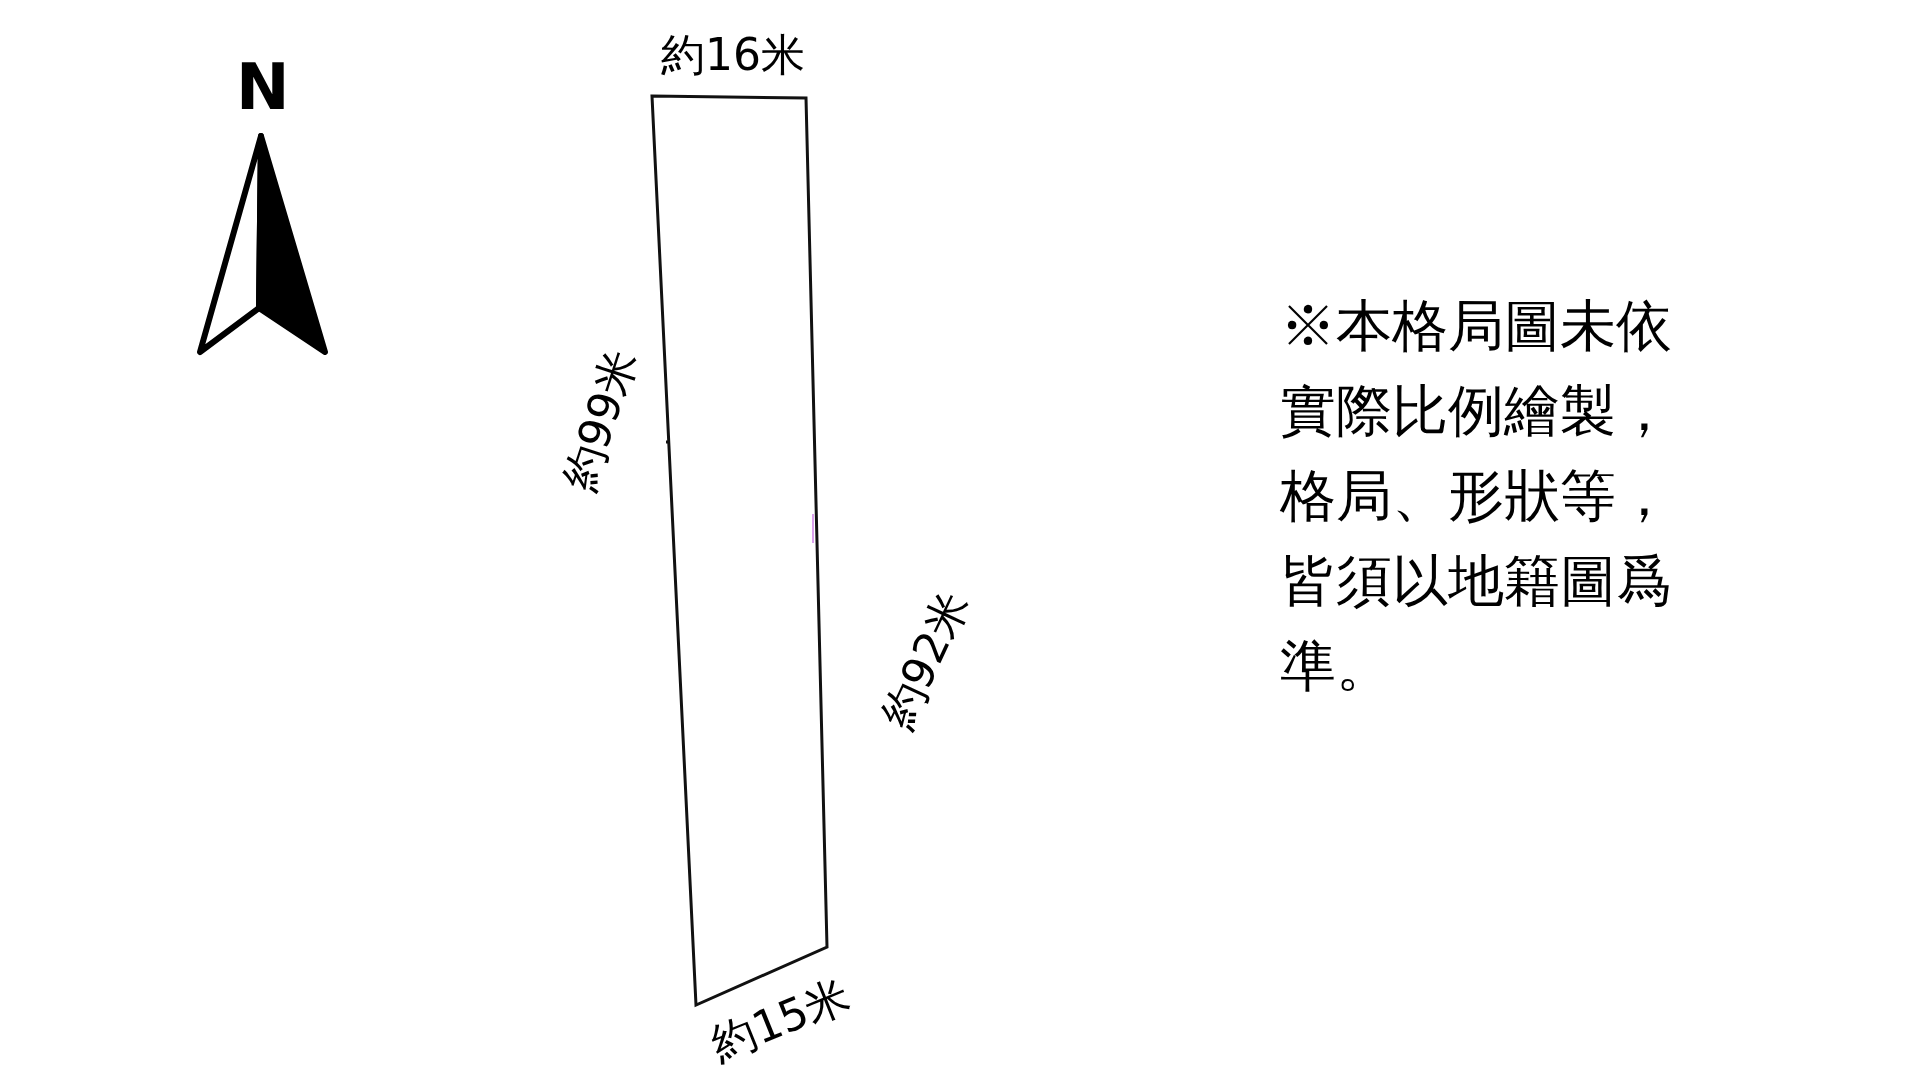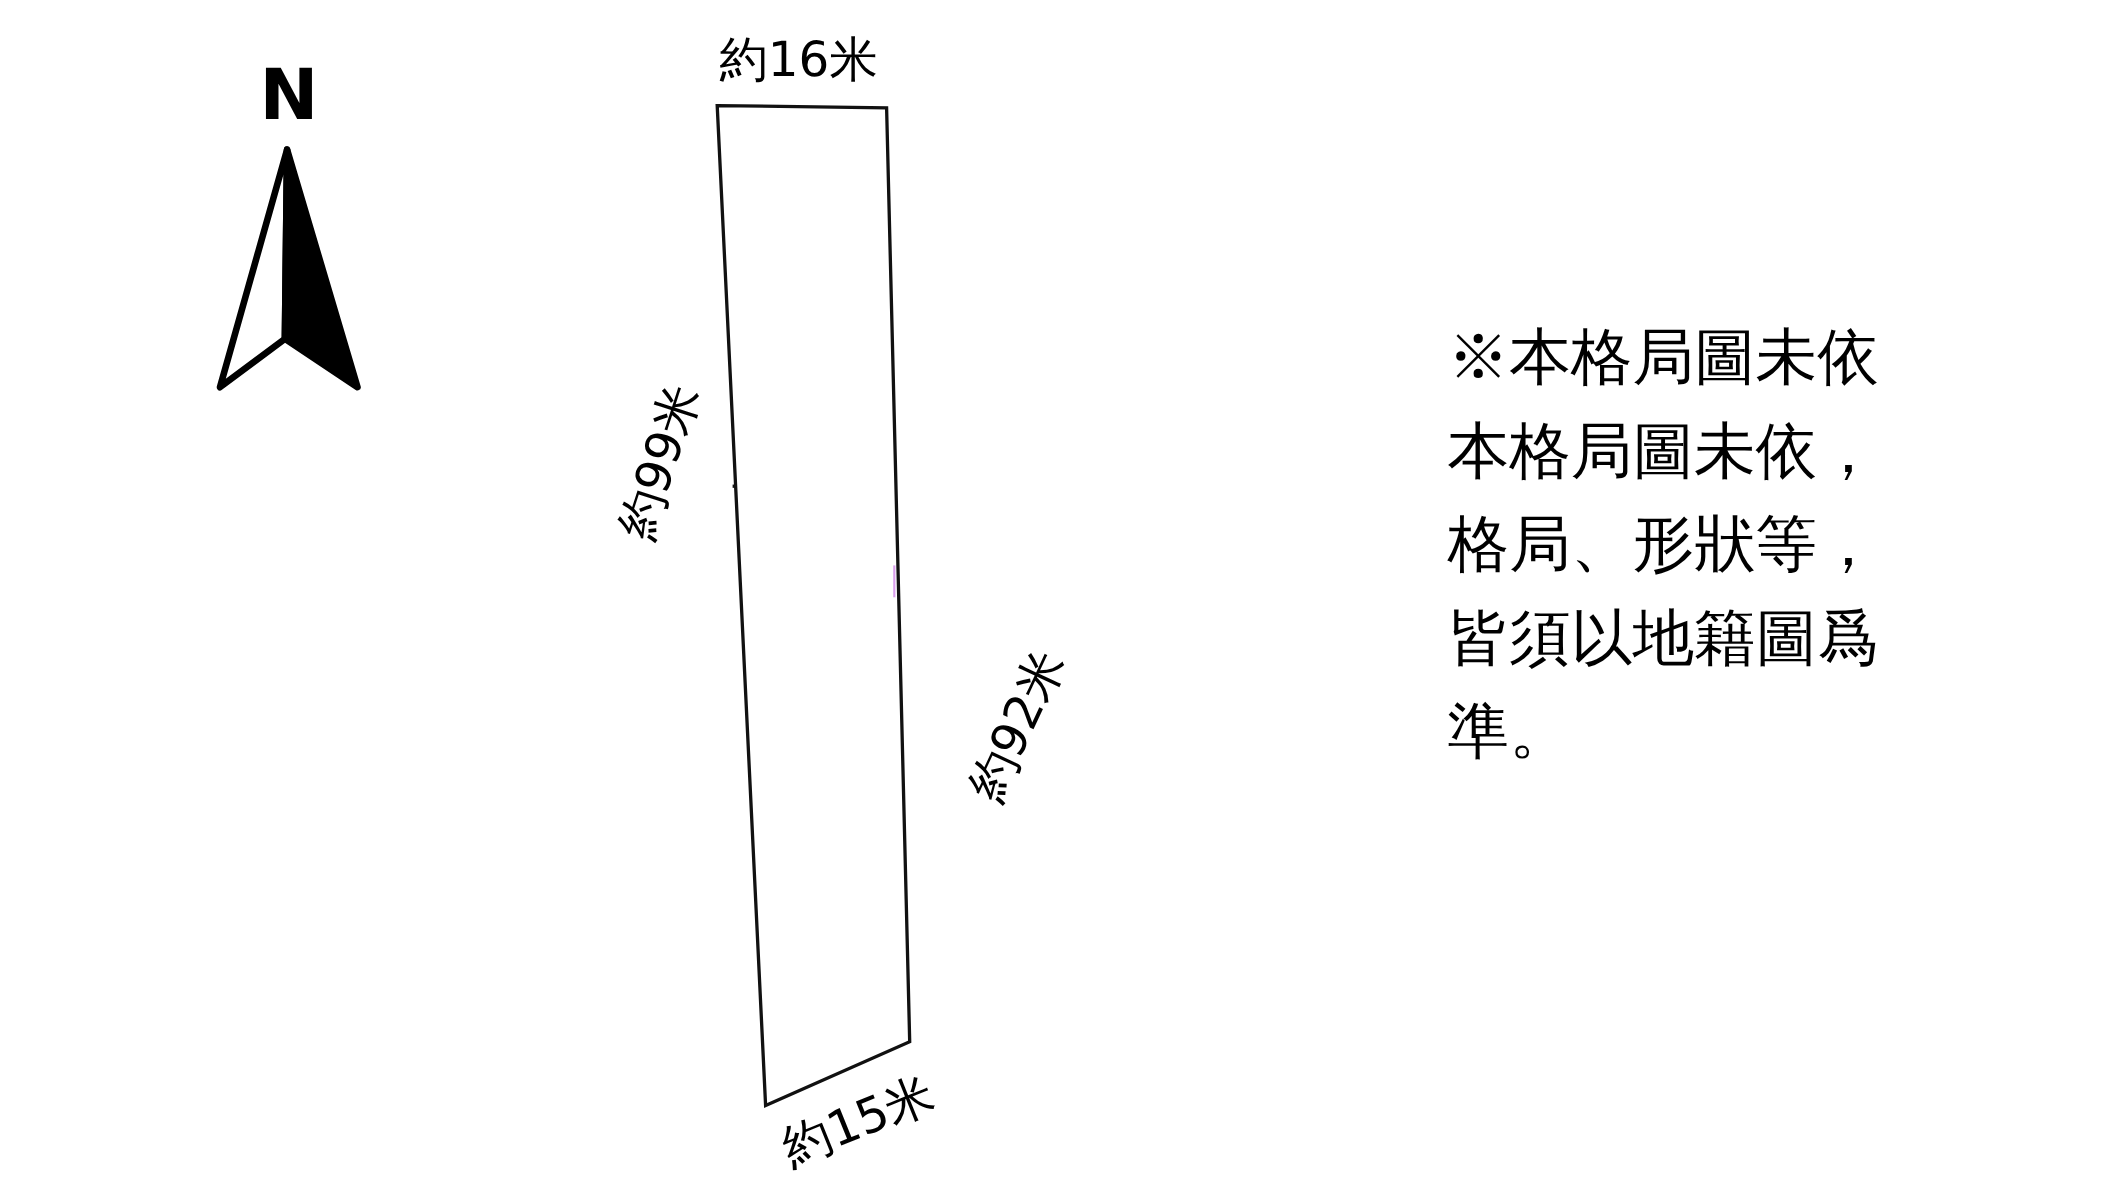--- a/index.html
+++ b/index.html
@@ -34,24 +34,24 @@
     }
     .dim-label {
       position: absolute;
       font-family: "DejaVu Sans", "Liberation Sans", sans-serif;
       font-size: 44px;
       line-height: 50px;
       white-space: nowrap;
       transform-origin: 50% 50%;
     }
     .dim-top {
-      left: 654px;
+      left: 630px;
       top: 30px;
       width: 175px;
-      text-align: left;
+      text-align: right;
     }
     .dim-left {
       left: 513px;
       top: 395px;
       width: 175px;
       text-align: center;
       transform: rotate(-72deg);
     }
     .dim-right {
       left: 838px;
@@ -72,21 +72,20 @@
       left: 1280px;
       top: 283px;
       width: 440px;
       font-family: "DejaVu Serif", "Liberation Serif", serif;
       font-size: 56px;
       line-height: 85px;
     }
     .note-line {
       display: block;
       white-space: nowrap;
-      margin-left: 36px;
     }
   </style>
 </head>
 <body>
 
 <div class="canvas">
 
   <div class="north-letter">N</div>
 
   <svg style="position:absolute;left:0;top:0;" width="1920" height="1080" viewBox="0 0 1920 1080">
@@ -104,19 +103,19 @@
     <line x1="813" y1="514" x2="813" y2="543" stroke="#c060e0" stroke-width="2" opacity="0.6"></line>
   </svg>
 
   <div class="dim-label dim-top">約16米</div>
   <div class="dim-label dim-left">約99米</div>
   <div class="dim-label dim-right">約92米</div>
   <div class="dim-label dim-bottom">約15米</div>
 
   <div class="note">
     <span class="note-line">※本格局圖未依</span>
-    <span class="note-line">本格局圖未依，</span>
+    <span class="note-line">實際比例繪製，</span>
     <span class="note-line">格局、形狀等，</span>
     <span class="note-line">皆須以地籍圖爲</span>
     <span class="note-line">準。</span>
   </div>
 
 </div>
 
 </body></html>

